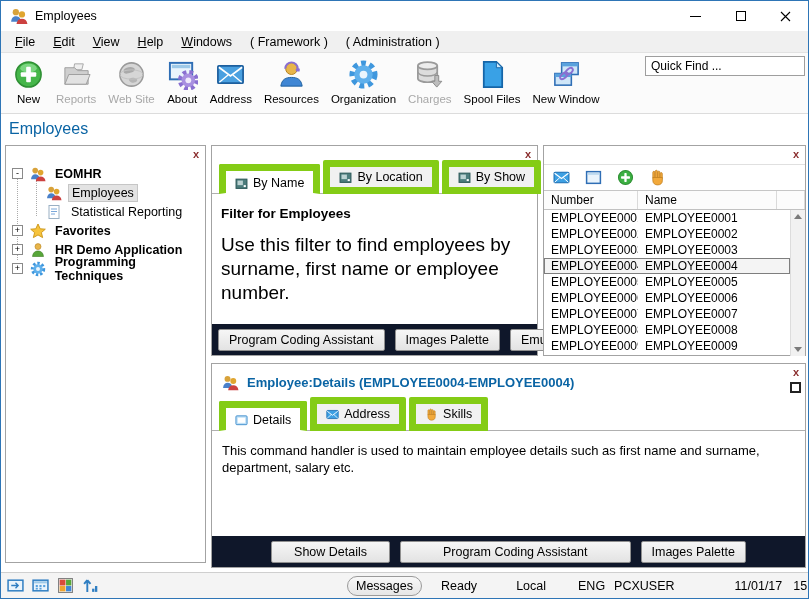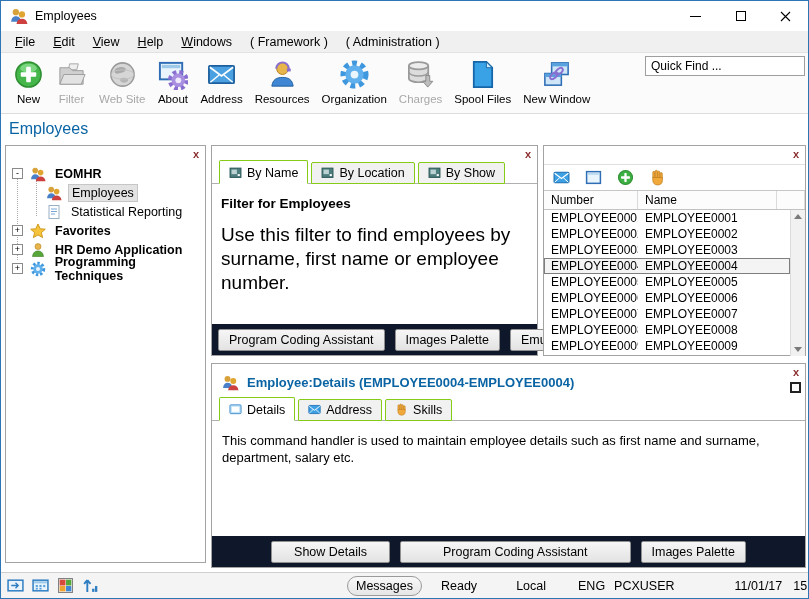--- a/index.html
+++ b/index.html
@@ -43,21 +43,21 @@
   .tree-row.child{padding-left:40px}
   .expander{width:11px;height:11px;border:1px solid #8a8a8a;background:#fff;font-size:9px;line-height:9px;text-align:center;margin-right:7px;font-weight:normal}
   .tree-row svg{width:16px;height:16px;margin-right:6px;flex:0 0 auto}
   .tree-label{padding:1px 3px}
   .tree-label.selected{background:#e3e3e3;border:1px solid #c6c6c6}
   .guide{position:absolute;border-left:1px dotted #ababab;width:0;z-index:0}
 
   
   .tabs{display:flex;align-items:flex-end;padding:0 0 0 7px;position:relative}
   .tabs .rule{position:absolute;left:0;right:0;bottom:0;height:1px;background:#b0b0b0}
-  .tab{display:flex;align-items:flex-start;gap:5px;font-size:12.5px;background:#f1f1f1;border:1px solid #84cc16;border-radius:2px 2px 0 0;padding:3px 9px;margin-right:3px;position:relative;z-index:1;white-space:nowrap}
+  .tab{display:flex;align-items:center;gap:5px;font-size:12.5px;background:#f1f1f1;border:7px solid #84cc16;border-radius:2px 2px 0 0;padding:3px 9px;margin-right:3px;position:relative;z-index:1;white-space:nowrap}
   .tab svg{width:13px;height:13px}
   .tab.active{background:#fff;border-bottom:1px solid #fff;padding-top:5px;z-index:2}
 
   
   .btn{font:12.5px "Liberation Sans",sans-serif;background:linear-gradient(#f6f6f6,#e3e3e3);border:1px solid #8f8f8f;border-radius:2px;padding:3px 10px;white-space:nowrap}
   .panel-footer{position:absolute;left:0;right:0;bottom:0;height:31px;background:#0f172a;display:flex;align-items:center;padding:0 6px;gap:10px}
   .panel-footer.right{justify-content:center;}
 
   
   .filter-body h3{font-size:13.5px;margin:12px 0 0 9px}
@@ -198,21 +198,21 @@
           <rect x="8" y="13.6" width="16" height="4.8" rx="1" fill="#fff"></rect>
         </svg>
       <span>New</span>
     </div>
     <div class="tool-btn disabled">
       <svg viewBox="0 0 32 32">
           <path d="M14 5h9l-1.5 6H13z" fill="#efefef" stroke="#a8a8a8"></path>
           <path d="M4 9h10l3 3h11v14H4z" fill="#cfcfcf" stroke="#9e9e9e"></path>
           <path d="M4 26l4-10h22l-4 10z" fill="#e2e2e2" stroke="#9e9e9e"></path>
         </svg>
-      <span>Filter</span>
+      <span>Reports</span>
     </div>
     <div class="tool-btn disabled">
       <svg viewBox="0 0 32 32">
           <circle cx="16" cy="16" r="12" fill="#d6d6d6" stroke="#9a9a9a" stroke-width="1.6"></circle>
           <path d="M8 11c2.5-2.5 7-3.5 10-2s1 4-2.5 5S9.5 16 8 14z" fill="#a9a9a9"></path>
           <path d="M14 20c3-1 6-.5 7.5 1s-1.5 4-4.5 3.5-4.5-3.5-3-4.5z" fill="#b5b5b5"></path>
           <ellipse cx="16" cy="16" rx="12" ry="4.8" fill="none" stroke="#c2c2c2"></ellipse>
         </svg>
       <span>Web Site</span>
     </div>

